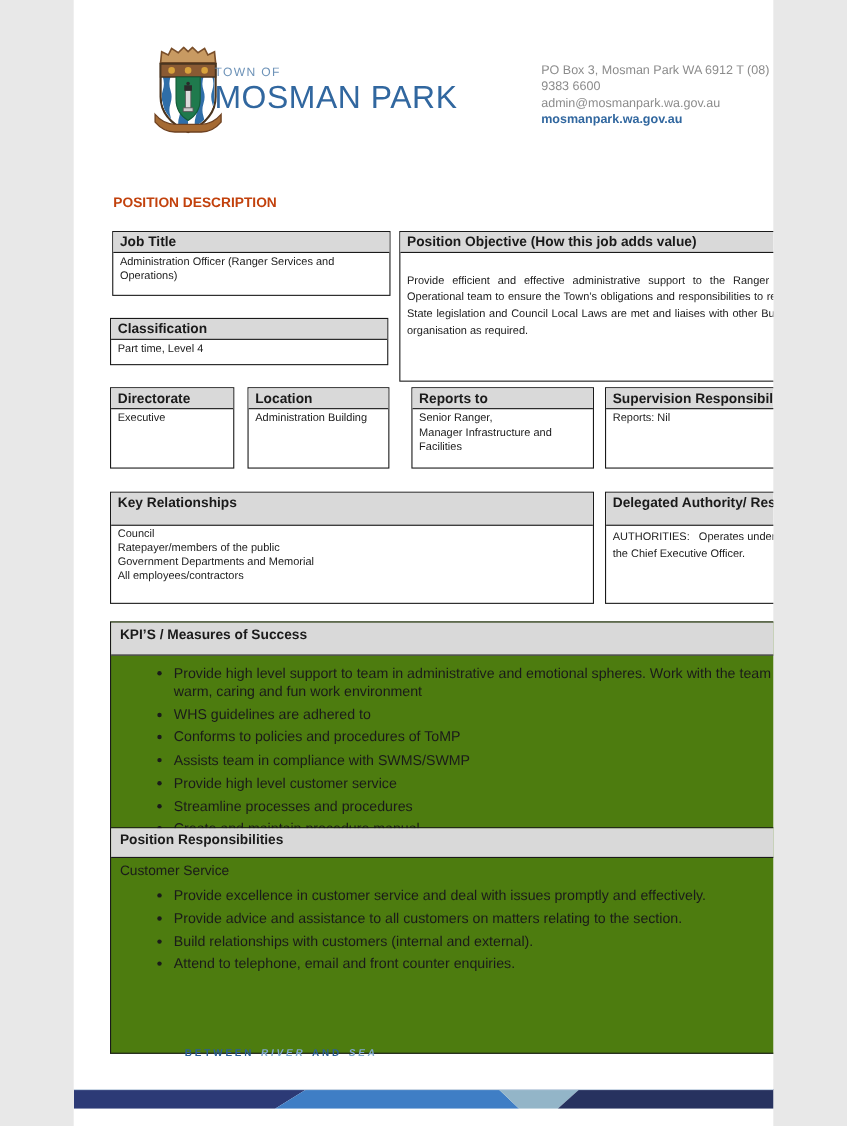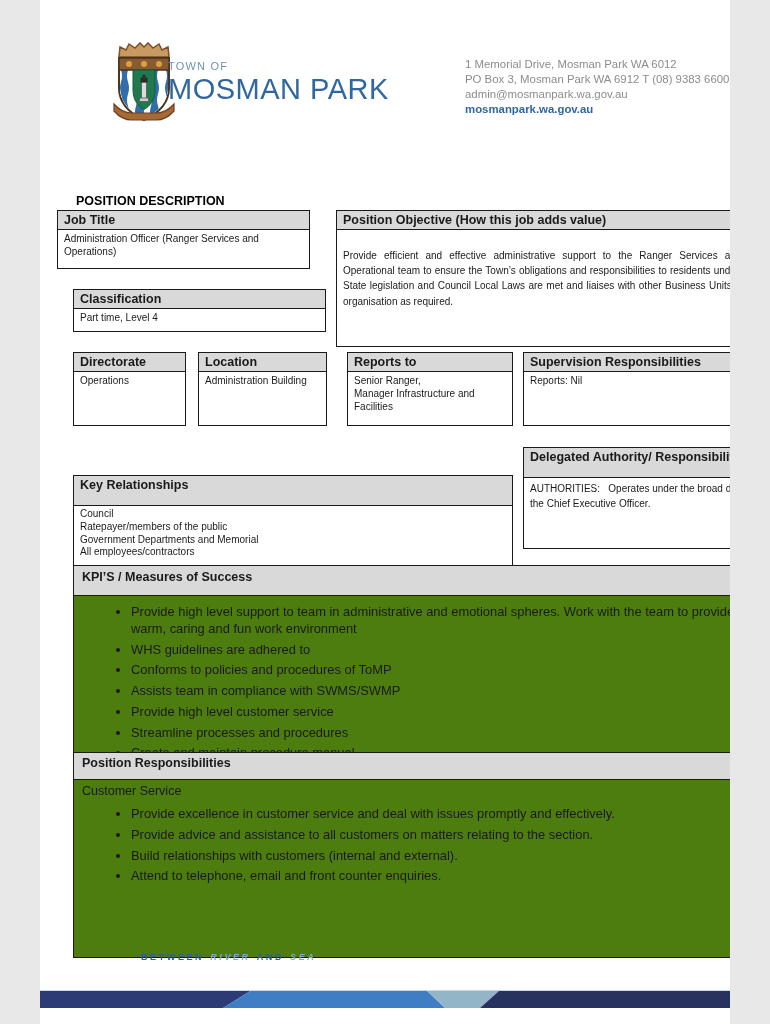--- a/index.html
+++ b/index.html
@@ -1,64 +1,64 @@
 <!DOCTYPE html>
 <html><head>
 <meta charset="utf-8">
 <style>
   * { margin: 0; padding: 0; box-sizing: border-box; }
   html,body { background: #e8e8e8; }
   body { font-family: "Liberation Sans", sans-serif; }
   .page {
     position: relative;
-    width: 690px; height: 1024px;
+    width: 636px; height: 1024px;
     margin: 0 auto;
     background: #ffffff;
     overflow: hidden;
     color: #1a1a1a;
   }
 
   
   .crest { position: absolute; left: 67px; top: 42px; }
   .wordmark { position: absolute; left: 128px; top: 60px; }
   .town-of { font-size: 11px; letter-spacing: 1.2px; color: #6e93b8; font-weight: 400; }
   .town-name { font-size: 29px; letter-spacing: 0.5px; color: #31679f; font-weight: 400; margin-top: 1px; }
   .address { position: absolute; left: 425px; top: 57px; font-size: 11.4px; line-height: 15px; color: #8c8c8c; }
   .address .web { color: #31679f; font-weight: bold; text-decoration: none; }
   .address .email { color: #8c8c8c; text-decoration: none; }
 
   
-  .doc-title { position: absolute; left: 36px; top: 194px; font-size: 12.5px; font-weight: bold; color: #000000; }
+  .doc-title { position: absolute; left: 36px; top: 177px; font-size: 12.5px; font-weight: bold; color: #c2410c; }
 
   .tbox { position: absolute; border: 1.5px solid #1a1a1a; background: #fff; }
   .tbox .hd {
     background: #d9d9d9;
     border-bottom: 1.5px solid #1a1a1a;
     font-weight: bold; font-size: 12.5px;
     padding: 2px 6px;
   }
   .tbox .bd { font-size: 10px; padding: 2px 6px; line-height: 1.3; }
 
-  .box-job        { left: 17px;  top: 210px; width: 253px; }
+  .box-job        { left: 35px;  top: 210px; width: 253px; }
   .box-job .bd    { min-height: 38px; }
   .box-objective  { left: 296px; top: 210px; width: 449px; }
   .box-objective .bd { min-height: 100px; text-align: justify; line-height: 1.52; margin-top: 16px; }
   .box-class      { left: 33px;  top: 289px; width: 253px; }
   .box-class .bd  { min-height: 22px; }
 
   .row3 .bd { min-height: 53px; }
   .box-directorate { left: 33px;  top: 352px; width: 113px; }
   .box-location    { left: 158px; top: 352px; width: 129px; }
   .box-reports     { left: 307px; top: 352px; width: 166px; }
   .box-reports .bd { white-space: pre-line; }
   .box-supervision { left: 483px; top: 352px; width: 260px; }
 
   .row4 .hd { height: 30px; }
   .row4 .bd { min-height: 70px; }
-  .box-keyrel    { left: 33px;  top: 447px; width: 440px; margin-top: 28px; }
+  .box-keyrel    { left: 33px;  top: 447px; width: 440px; }
   .box-delegated { left: 483px; top: 447px; width: 260px; }
   .box-delegated .bd { white-space: pre-wrap; line-height: 1.45; padding-top: 4px; }
   .plain-list { list-style: none; line-height: 1.28; }
 
   .main-box {
     position: absolute; left: 33px; top: 565px; width: 712px; height: 393px;
     border: 1.5px solid #1a1a1a; background: #4d7c0f;
     display: flex; flex-direction: column;
   }
   .band {
@@ -127,21 +127,20 @@
       <path d="M7,62 C13,69 20,71 25,71 L49,71 C54,71 61,69 67,62 L67,69 C61,76 54,78 49,78 L25,78 C20,78 13,76 7,69 Z" stroke="#6e4120" stroke-width="1.2" fill="#A56A33"></path>
     </svg>
   </div>
 
   <div class="wordmark">
     <div class="town-of">TOWN OF</div>
     <div class="town-name">MOSMAN PARK</div>
   </div>
 
   <div class="address">
-    <div>1 Memorial Drive, Mosman Park WA 6012</div>
     <div>PO Box 3, Mosman Park WA 6912 T (08) 9383 6600</div>
     <div>
       <a class="email" href="#">admin@mosmanpark.wa.gov.au</a>
       <a class="web" href="#">mosmanpark.wa.gov.au</a>
     </div>
   </div>
 
   <div class="doc-title">POSITION DESCRIPTION</div>
 
   <div class="tbox box-job">
@@ -154,21 +153,21 @@
     <div class="bd">Provide efficient and effective administrative support to the Ranger Services and to the Operational team to ensure the Town’s obligations and responsibilities to residents under relevant State legislation and Council Local Laws are met and liaises with other Business Units within the organisation as required.</div>
   </div>
 
   <div class="tbox box-class">
     <div class="hd">Classification</div>
     <div class="bd">Part time, Level 4</div>
   </div>
 
   <div class="tbox row3 box-directorate">
     <div class="hd">Directorate</div>
-    <div class="bd">Operations</div>
+    <div class="bd">Executive</div>
   </div>
   <div class="tbox row3 box-location">
     <div class="hd">Location</div>
     <div class="bd">Administration Building</div>
   </div>
   <div class="tbox row3 box-reports">
     <div class="hd">Reports to</div>
     <div class="bd">Senior Ranger,
 Manager Infrastructure and Facilities</div>
   </div>

